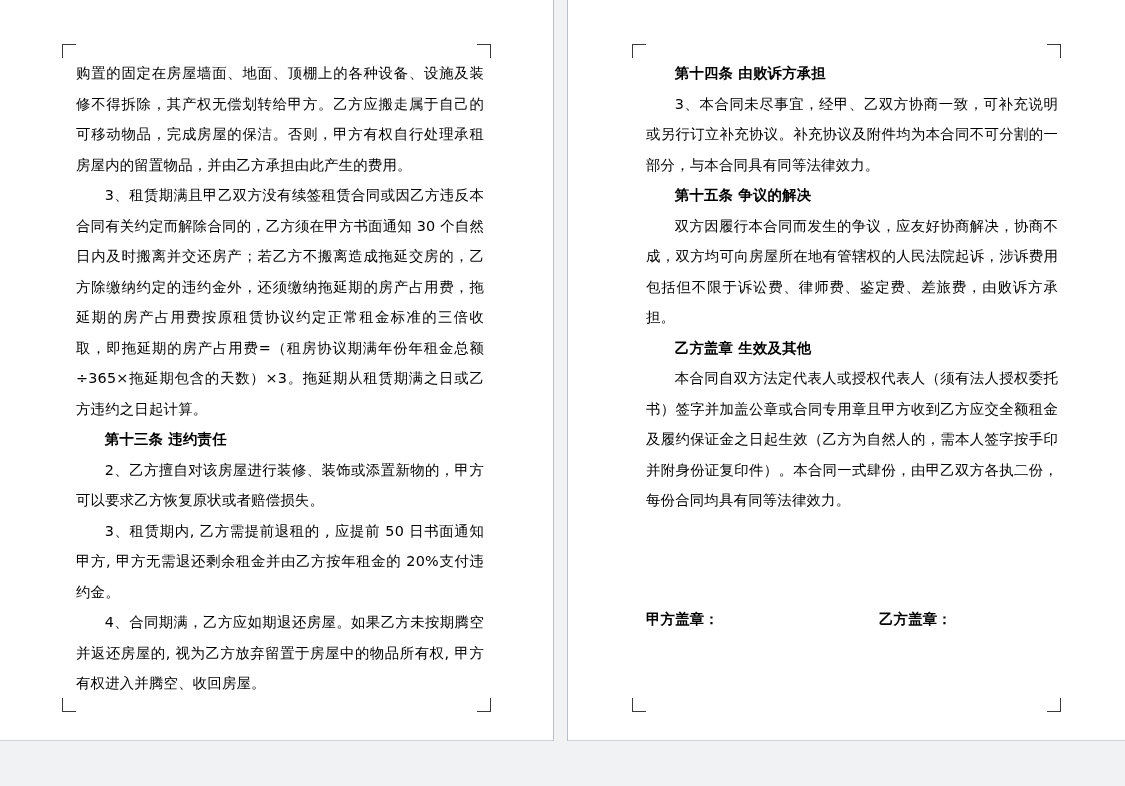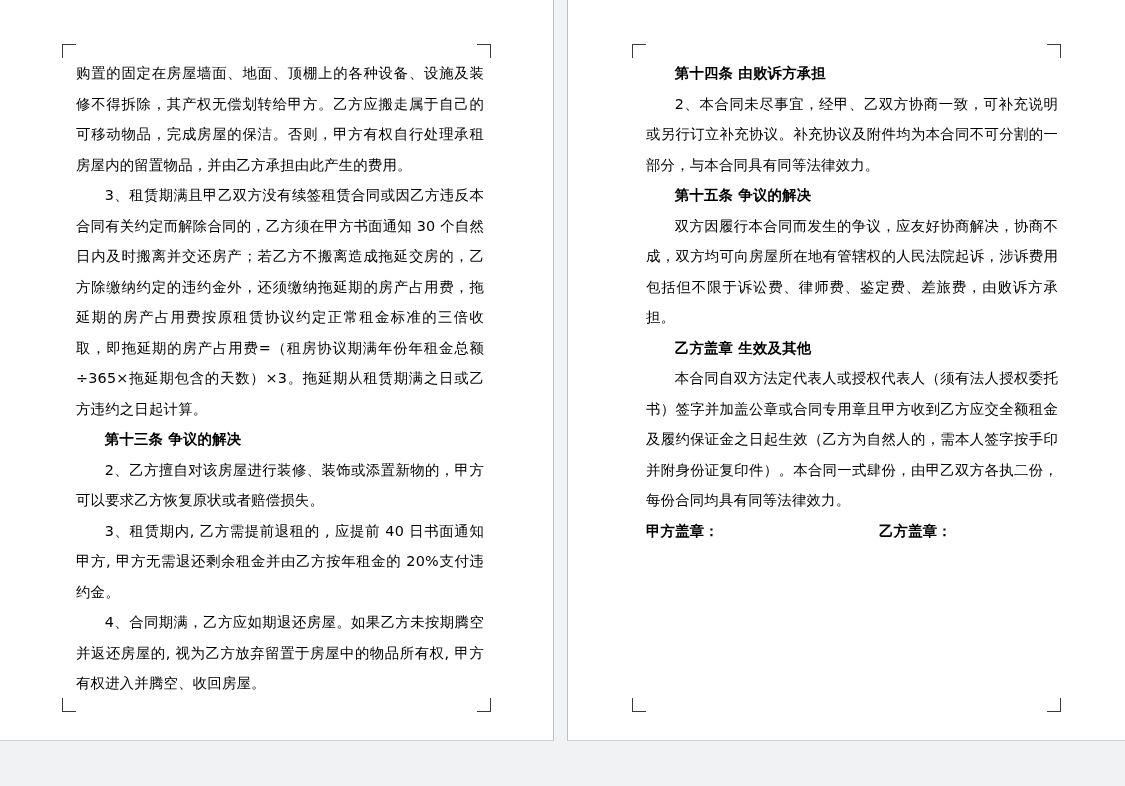--- a/index.html
+++ b/index.html
@@ -107,20 +107,21 @@
     text-justify: inter-ideograph;
   }
   .indent {
     text-indent: 2em;
   }
   .heading {
     font-weight: bold;
     text-indent: 2em;
   }
   .sign-row {
+    margin-top: 88px;
     display: flex;
     font-weight: bold;
     font-size: 14.4px;
   }
   .sign-a { margin-left: 0px; }
   .sign-b { margin-left: 160px; }
 </style>
 </head>
 <body>
 
@@ -133,37 +134,37 @@
 
   <div class="page page-left">
     <div class="crop tl" style="left:62px; top:44px;"></div>
     <div class="crop tr" style="right:62px; top:44px;"></div>
     <div class="crop bl" style="left:62px; bottom:28px;"></div>
     <div class="crop br" style="right:62px; bottom:28px;"></div>
 
     <div class="doc-body">
       <p class="para">购置的固定在房屋墙面、地面、顶棚上的各种设备、设施及装修不得拆除，其产权无偿划转给甲方。乙方应搬走属于自己的可移动物品，完成房屋的保洁。否则，甲方有权自行处理承租房屋内的留置物品，并由乙方承担由此产生的费用。</p>
       <p class="para indent">3、租赁期满且甲乙双方没有续签租赁合同或因乙方违反本合同有关约定而解除合同的，乙方须在甲方书面通知 30 个自然日内及时搬离并交还房产；若乙方不搬离造成拖延交房的，乙方除缴纳约定的违约金外，还须缴纳拖延期的房产占用费，拖延期的房产占用费按原租赁协议约定正常租金标准的三倍收取，即拖延期的房产占用费=（租房协议期满年份年租金总额÷365×拖延期包含的天数）×3。拖延期从租赁期满之日或乙方违约之日起计算。</p>
-      <p class="para heading">第十三条  争议的解决</p>
+      <p class="para heading">第十三条  违约责任</p>
       <p class="para indent">2、乙方擅自对该房屋进行装修、装饰或添置新物的，甲方可以要求乙方恢复原状或者赔偿损失。</p>
-      <p class="para indent">3、租赁期内, 乙方需提前退租的 , 应提前  40 日书面通知甲方, 甲方无需退还剩余租金并由乙方按年租金的 20%支付违约金。</p>
+      <p class="para indent">3、租赁期内, 乙方需提前退租的 , 应提前  50 日书面通知甲方, 甲方无需退还剩余租金并由乙方按年租金的 20%支付违约金。</p>
       <p class="para indent">4、合同期满，乙方应如期退还房屋。如果乙方未按期腾空并返还房屋的, 视为乙方放弃留置于房屋中的物品所有权, 甲方有权进入并腾空、收回房屋。</p>
     </div>
   </div>
   <div class="page-shadow-bottom shadow-left"></div>
 
   <div class="page page-right">
     <div class="crop tl" style="left:64px; top:44px;"></div>
     <div class="crop tr" style="right:64px; top:44px;"></div>
     <div class="crop bl" style="left:64px; bottom:28px;"></div>
     <div class="crop br" style="right:64px; bottom:28px;"></div>
 
     <div class="doc-body">
       <p class="para heading">第十四条  由败诉方承担</p>
-      <p class="para indent">2、本合同未尽事宜，经甲、乙双方协商一致，可补充说明或另行订立补充协议。补充协议及附件均为本合同不可分割的一部分，与本合同具有同等法律效力。</p>
+      <p class="para indent">3、本合同未尽事宜，经甲、乙双方协商一致，可补充说明或另行订立补充协议。补充协议及附件均为本合同不可分割的一部分，与本合同具有同等法律效力。</p>
       <p class="para heading">第十五条  争议的解决</p>
       <p class="para indent">双方因履行本合同而发生的争议，应友好协商解决，协商不成，双方均可向房屋所在地有管辖权的人民法院起诉，涉诉费用包括但不限于诉讼费、律师费、鉴定费、差旅费，由败诉方承担。</p>
       <p class="para heading">乙方盖章  生效及其他</p>
       <p class="para indent">本合同自双方法定代表人或授权代表人（须有法人授权委托书）签字并加盖公章或合同专用章且甲方收到乙方应交全额租金及履约保证金之日起生效（乙方为自然人的，需本人签字按手印并附身份证复印件）。本合同一式肆份，由甲乙双方各执二份，每份合同均具有同等法律效力。</p>
 
       <div class="sign-row">
         <span class="sign-a">甲方盖章：</span>
         <span class="sign-b">乙方盖章：</span>
       </div>
     </div>

